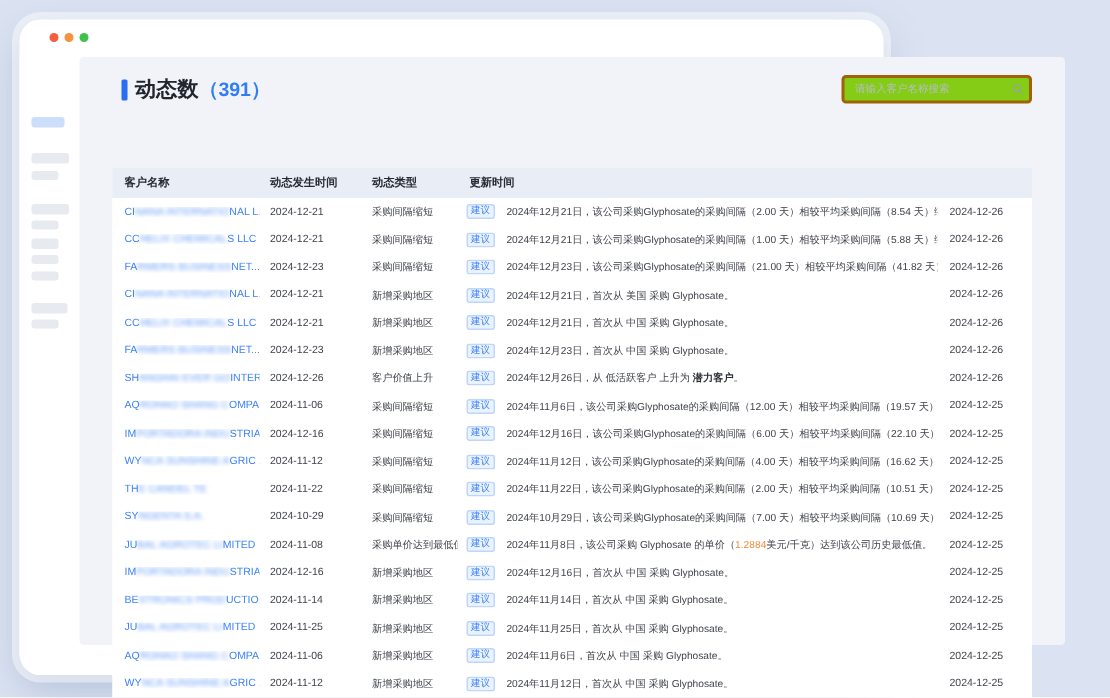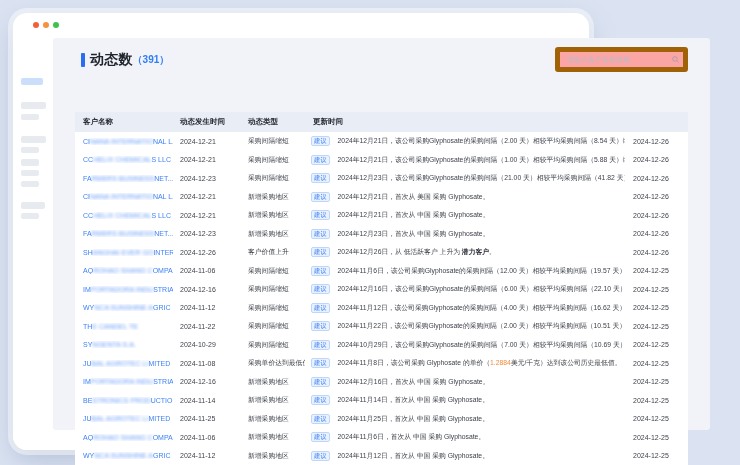--- a/index.html
+++ b/index.html
@@ -14,22 +14,22 @@
   .dot.d3{left:40px;background:#3fc24c;}
   .sidebar{position:absolute;left:0;top:24px;width:40px;height:413px;background:#ffffff;
     border-bottom-left-radius:14px;}
   .skel{position:absolute;border-radius:2px;background:#e7eaef;}
   .skel.active{background:#cbdffa;}
   .panel{position:absolute;left:40px;top:25px;width:657px;height:392px;background:#f1f3f8;border-radius:3px;}
   .panel-header{display:flex;justify-content:space-between;align-items:center;margin:13px 22px 9px 22px;height:17px;}
   .title-wrap{display:flex;align-items:center;}
   .accent{display:inline-block;width:4px;height:14px;border-radius:1px;background:#2b6df0;margin-left:6px;margin-right:5px;}
   .title-text{font-size:14px;font-weight:bold;color:#21252e;letter-spacing:0.2px;}
-  .title-count{font-size:10px;font-weight:bold;color:#2f7ef5;}
-  .search{position:relative;width:123px;height:15px;background:#fca5a5;border:5px solid #a16207;border-radius:3px;}
+  .title-count{font-size:13px;font-weight:bold;color:#2f7ef5;}
+  .search{position:relative;width:123px;height:15px;background:#84cc16;border:2px solid #a16207;border-radius:3px;}
   .search input{position:absolute;left:5px;top:0;width:100px;height:13px;border:none;outline:none;
     font-size:7px;color:#555;background:transparent;font-family:inherit;}
   .search input::placeholder{color:#b8bdc7;}
   .search svg{position:absolute;right:4px;top:4px;}
   .table{margin:0 22px;}
   .thead{display:grid;grid-template-columns:98px 69px 63px 1fr 63px;background:#e9edf6;height:20px;align-items:center;margin-top:44px;}
   .thead .hcell{font-size:7.5px;font-weight:bold;color:#262a33;white-space:nowrap;overflow:hidden;}
   .hc0{padding-left:8px;} .hc1{padding-left:7px;} .hc2{padding-left:6px;} .hc3{padding-left:29px;} .hc4{padding-left:8px;}
   .tbody{background:#ffffff;}
   .trow{display:grid;grid-template-columns:98px 69px 63px 1fr 63px;height:18.5px;align-items:center;

